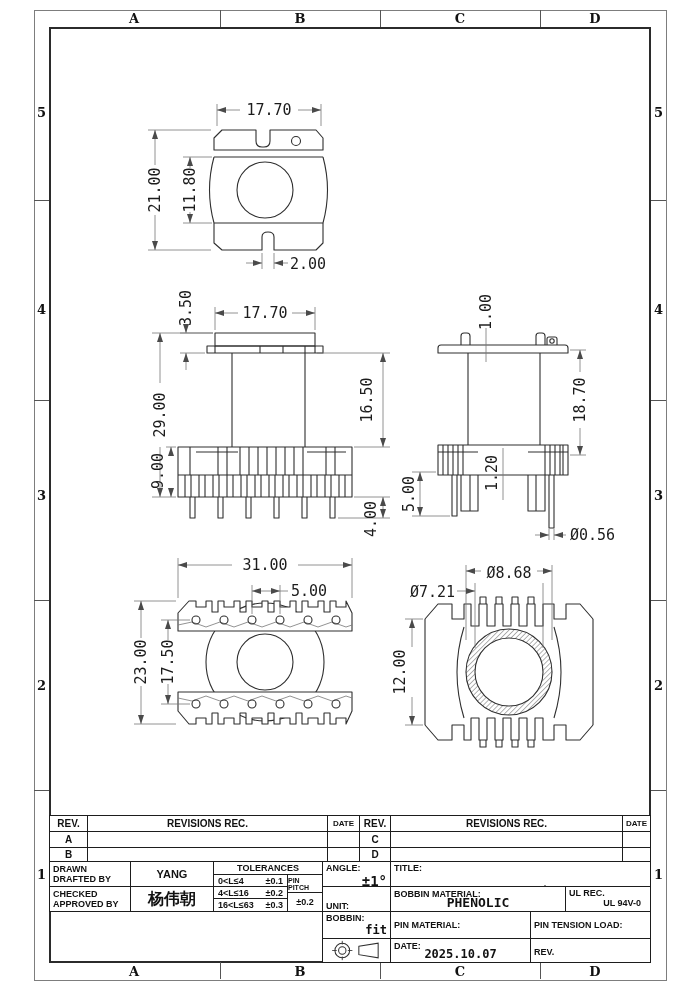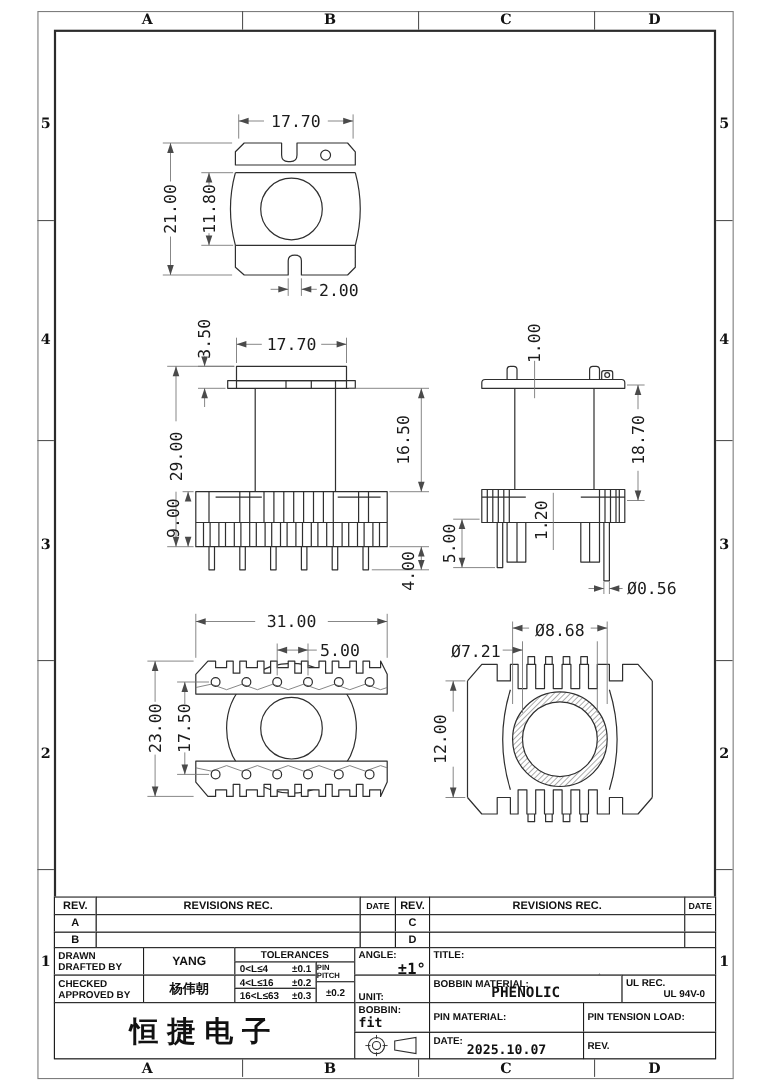--- a/index.html
+++ b/index.html
@@ -287,21 +287,21 @@
     <div class="lbl">DRAFTED  BY</div>
   </div>
   <div class="cell center" style="left:130px;top:861px;width:84px;height:26px">
       <span class="lbl" style="font-size:11px">YANG</span>
     </div>
   <div class="cell" style="left:49px;top:886px;width:82px;height:26px;padding:2px 3px">
     <div class="lbl">CHECKED</div>
     <div class="lbl">APPROVED BY</div>
   </div>
   <div class="cell center" style="left:130px;top:886px;width:84px;height:26px">
-      <span class="lbl" style="font-size:12px">杨伟朝</span>
+      <span class="lbl" style="font-size:16px">杨伟朝</span>
     </div>
 
   <div class="cell center" style="left:213px;top:861px;width:110px;height:14px">
       <span class="lbl">TOLERANCES</span>
     </div>
   <div class="cell" style="left:213px;top:874px;width:75px;height:13px;display:flex;justify-content:space-between;padding:1px 4px">
       <span class="lbl">0&lt;L≤4</span>
       <span class="lbl">±0.1</span>
     </div>
   <div class="cell" style="left:213px;top:886px;width:75px;height:13px;display:flex;justify-content:space-between;padding:1px 4px">
@@ -322,26 +322,23 @@
   <div class="cell" style="left:322px;top:861px;width:69px;height:26px;padding:1px 3px">
     <div class="lbl">ANGLE:</div>
     <div class="val" style="text-align:right;font-size:14px">±1°</div>
   </div>
   <div class="cell" style="left:322px;top:886px;width:69px;height:26px;padding:14px 3px">
     <div class="lbl">UNIT:</div>
     <div class="val" style="text-align:right">MM</div>
   </div>
   <div class="cell" style="left:322px;top:911px;width:69px;height:28px;padding:1px 3px">
     <div class="lbl">BOBBIN:</div>
-    <div class="val" style="text-align:left">fit</div>
-  </div>
-
-  <div class="cell center" style="left:49px;top:911px;width:274px;height:52px">
-    <span style="font:bold 26px 'Liberation Sans',sans-serif;letter-spacing:8px;color:#111">恒捷电子</span>
-  </div>
+    <div class="val" style="text-align:right">fit</div>
+  </div>
+
 
   <div class="cell center" style="left:322px;top:938px;width:69px;height:25px">
     <svg width="64" height="23" viewBox="0 0 68 25">
       <circle cx="18" cy="12.5" r="8" fill="none" stroke="#2f2f2f" stroke-width="1.1"></circle>
       <circle cx="18" cy="12.5" r="4" fill="none" stroke="#2f2f2f" stroke-width="1.1"></circle>
       <path d="M18,2 V6 M18,19 V23 M7,12.5 H12 M24,12.5 H29" stroke="#2f2f2f" stroke-width="0.9" fill="none"></path>
       <path d="M36,8 L57,4.5 V20.5 L36,17 Z" fill="none" stroke="#2f2f2f" stroke-width="1.1"></path>
     </svg>
   </div>
 

